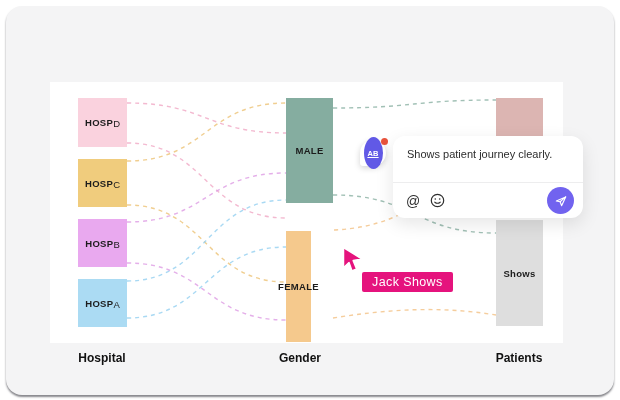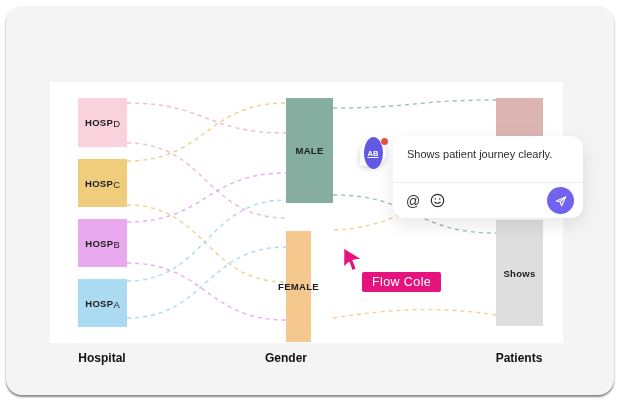--- a/index.html
+++ b/index.html
@@ -28,21 +28,21 @@
   .n-hospc { left:78px; top:159px; width:49px; height:48px; }
   .n-hospb { left:78px; top:219px; width:49px; height:48px; }
   .n-hospa { left:78px; top:279px; width:49px; height:48px; }
   .n-male   { left:286px; top:98px;  width:47px; height:105px; }
   .n-female { left:286px; top:231px; width:25px; height:111px; }
   .n-outtop { left:496px; top:98px;  width:47px; height:117px; }
   .n-died   { left:496px; top:220px; width:47px; height:106px; }
 
   .col-label { position:absolute; top:351px; width:84px; text-align:center;
                font-size:12px; font-weight:700; color:#111; }
-  .cl-hospital { left:60px; } .cl-gender { left:244px; } .cl-outcome { left:477px; }
+  .cl-hospital { left:60px; } .cl-gender { left:258px; } .cl-outcome { left:477px; }
 
   .pin { position:absolute; left:360px; top:140px; width:26px; height:26px; background:#fff;
          border-radius:13px 13px 13px 3px; box-shadow:0 2px 6px rgba(0,0,0,.18);
          display:flex; align-items:center; justify-content:center; }
   .pin .av { width:19px; height:32px; border-radius:50%; display:flex; align-items:center;
              justify-content:center; color:#fff; font-size:7.5px; font-weight:700; letter-spacing:.2px;text-decoration:underline; }
   .pin .dot { position:absolute; right:-2px; top:-2px; width:7px; height:7px; border-radius:50%; }
 
   .comment { position:absolute; left:393px; top:136px; width:190px; height:82px; background:#fff;
              border-radius:12px; box-shadow:0 6px 18px rgba(0,0,0,.10); }
@@ -148,16 +148,16 @@
       </button>
     </div>
   </div>
 
   <div class="cursor">
     <svg width="24" height="28" viewBox="0 0 24 28">
       <path d="M1.5 1.5 L20 13 L11.2 14.6 L14.6 23 L10 25 L7 16.6 L1.5 21.8 Z" fill="#e5137d" stroke="#ffffff" stroke-width="1.5" stroke-linejoin="round"></path>
     </svg>
   </div>
   <div class="nametag" style="background: rgb(229, 19, 125);">
-    <span>Flow Cole</span>
+    <span>Jack Shows</span>
   </div>
 
 </div>
 
 </body></html>

